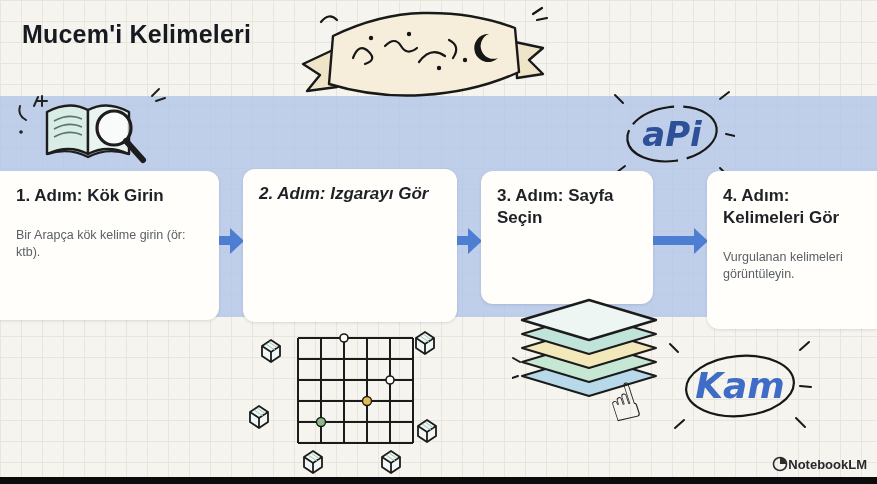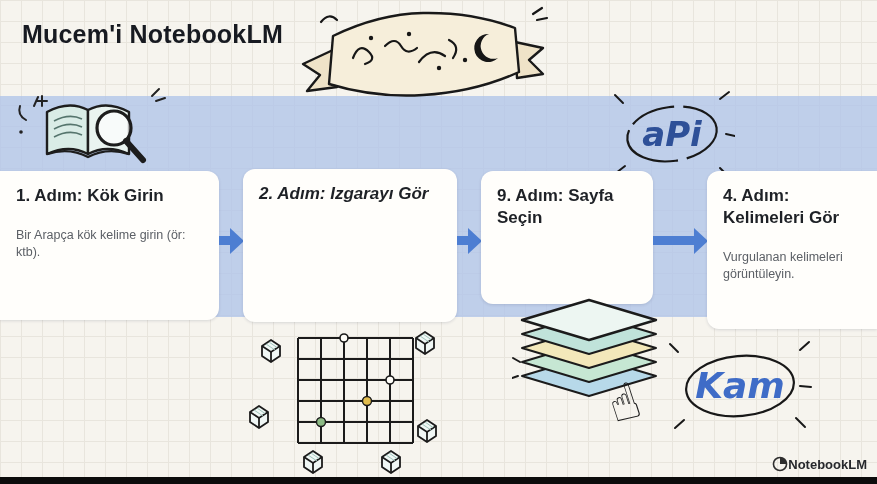--- a/index.html
+++ b/index.html
@@ -51,21 +51,21 @@
   }
   .bottom-bar{position:absolute;left:0;bottom:0;width:100%;height:7px;background:#0c0c0c;}
 </style>
 </head>
 <body>
 
 <div class="canvas">
 
   <div class="band"></div>
 
-  <h1 class="page-title">Mucem'i NotebookLM</h1>
+  <h1 class="page-title">Mucem'i Kelimeleri</h1>
 
   <svg class="doodle" style="left:10px;top:80px" width="170" height="100" viewBox="0 0 170 100">
     <g stroke="#222" stroke-width="2" fill="none" stroke-linecap="round">
       <path d="M16 40 q-9 -5 -6 -14"></path>
       <path d="M24 26 l4 -9"></path>
       <path d="M32 16 v10 M27 21 h10"></path>
       <path d="M142 16 l7 -7 M146 21 l9 -3"></path>
     </g>
     <circle cx="11" cy="52" r="1.8" fill="#222"></circle>
     <g stroke="#1d1d1d" stroke-width="2.4" stroke-linejoin="round">
@@ -126,21 +126,21 @@
 
   <div class="card card2">
     <h2>2. Adım: Izgarayı Gör</h2>
   </div>
   <div class="arrow a2">
       <div class="shaft"></div>
       <div class="head"></div>
     </div>
 
   <div class="card card3">
-    <h2>9. Adım: Sayfa Seçin</h2>
+    <h2>3. Adım: Sayfa Seçin</h2>
   </div>
   <div class="arrow a3">
       <div class="shaft"></div>
       <div class="head"></div>
     </div>
 
   <div class="card card4">
     <h2>4. Adım: Kelimeleri Gör</h2>
     <p>Vurgulanan kelimeleri görüntüleyin.</p>
   </div>

